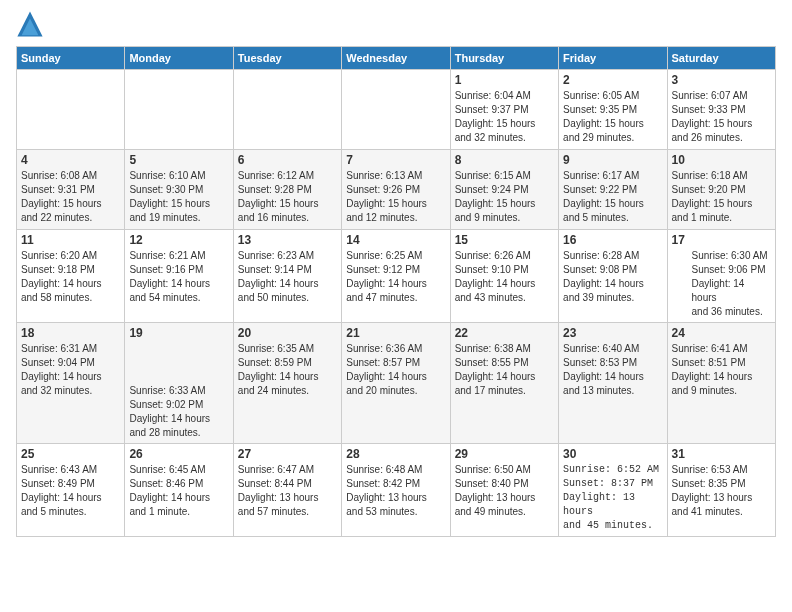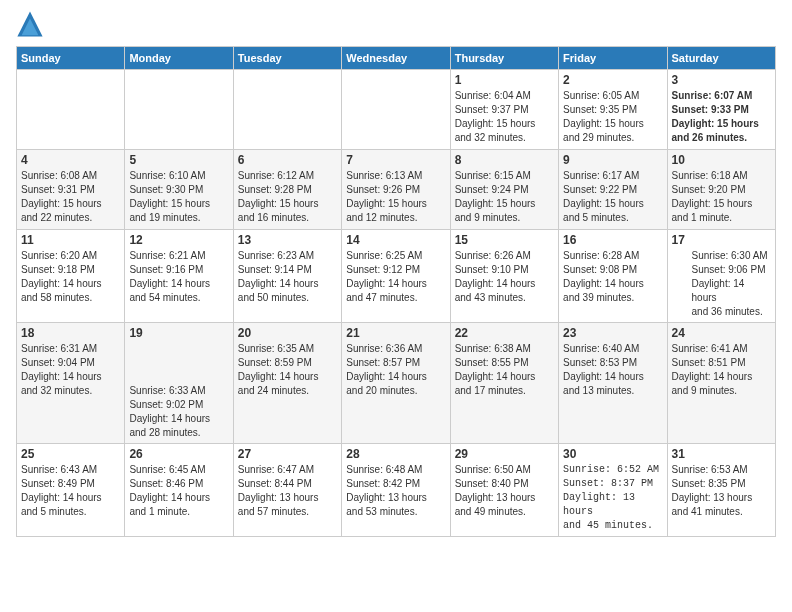--- a/index.html
+++ b/index.html
@@ -141,21 +141,21 @@
           </td>
           <td>
             <span class="day-number">2</span>
             <div class="day-info" style="white-space: pre-line;">Sunrise: 6:05 AM
 Sunset: 9:35 PM
 Daylight: 15 hours
 and 29 minutes.</div>
           </td>
           <td>
             <span class="day-number">3</span>
-            <div class="day-info" style="white-space: pre-line; font-weight: bold;">Sunrise: 6:07 AM
+            <div class="day-info" style="white-space: pre-line;">Sunrise: 6:07 AM
 Sunset: 9:33 PM
 Daylight: 15 hours
 and 26 minutes.</div>
           </td>
         </tr>
         <tr>
           <td>
             <span class="day-number">4</span>
             <div class="day-info" style="white-space: pre-line;">Sunrise: 6:08 AM
 Sunset: 9:31 PM

